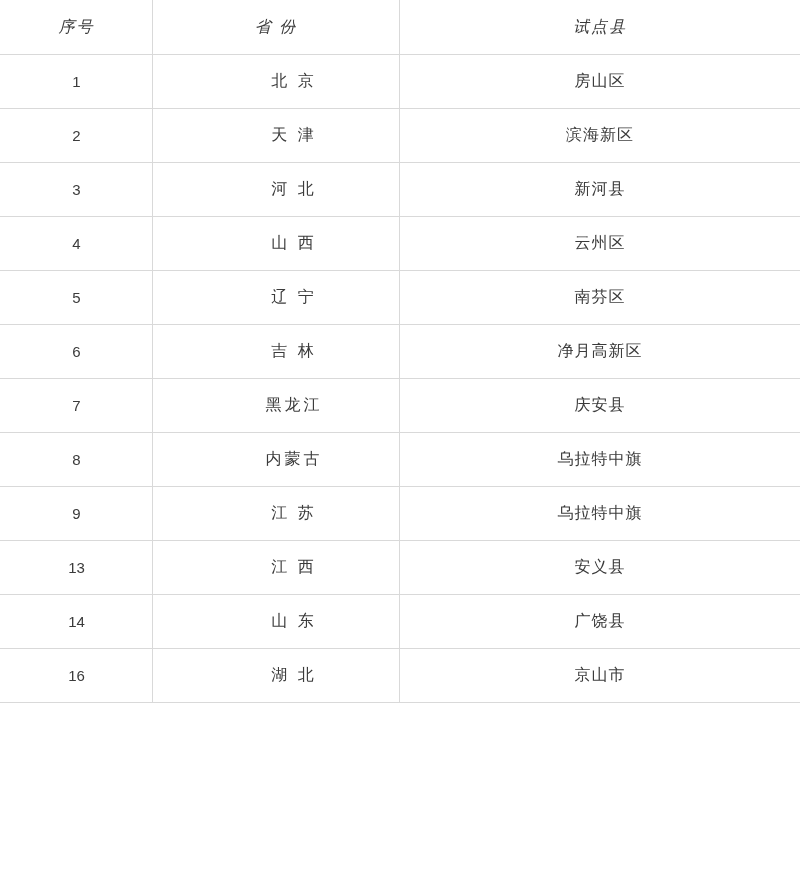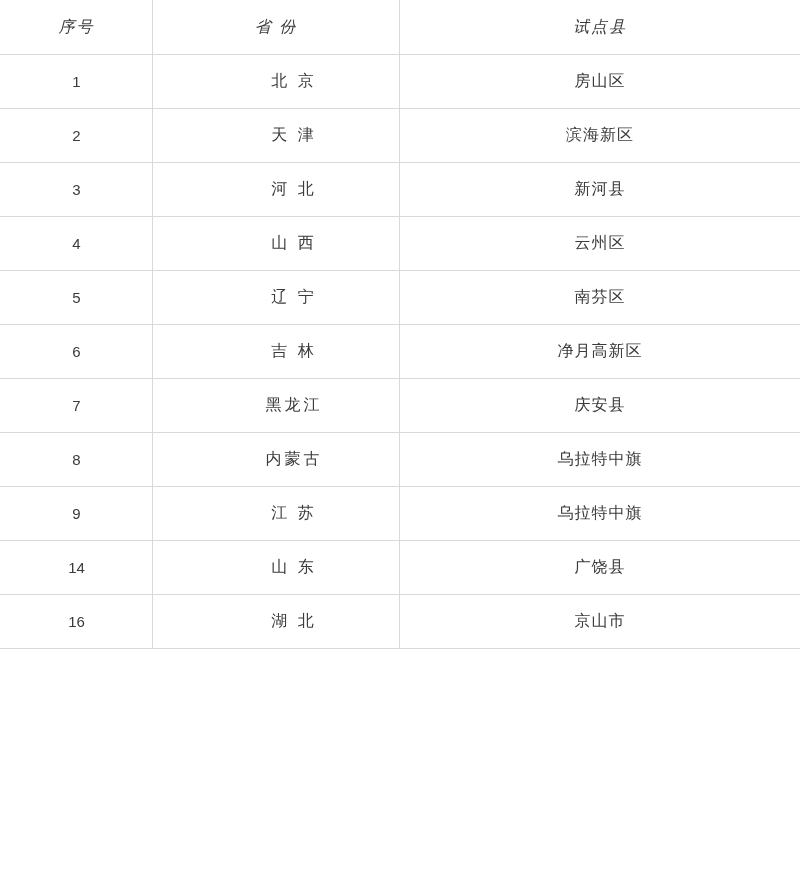--- a/index.html
+++ b/index.html
@@ -125,20 +125,25 @@
           <td class="cell-index">8</td>
           <td class="cell-province">内蒙古</td>
           <td class="cell-county">乌拉特中旗</td>
         </tr>
         <tr>
           <td class="cell-index">9</td>
           <td class="cell-province">江 苏</td>
           <td class="cell-county">乌拉特中旗</td>
         </tr>
         <tr>
+          <td class="cell-index">13</td>
+          <td class="cell-province">江 西</td>
+          <td class="cell-county">安义县</td>
+        </tr>
+        <tr>
           <td class="cell-index">14</td>
           <td class="cell-province">山 东</td>
           <td class="cell-county">广饶县</td>
         </tr>
         <tr>
           <td class="cell-index">16</td>
           <td class="cell-province">湖 北</td>
           <td class="cell-county">京山市</td>
         </tr>
       </tbody>

